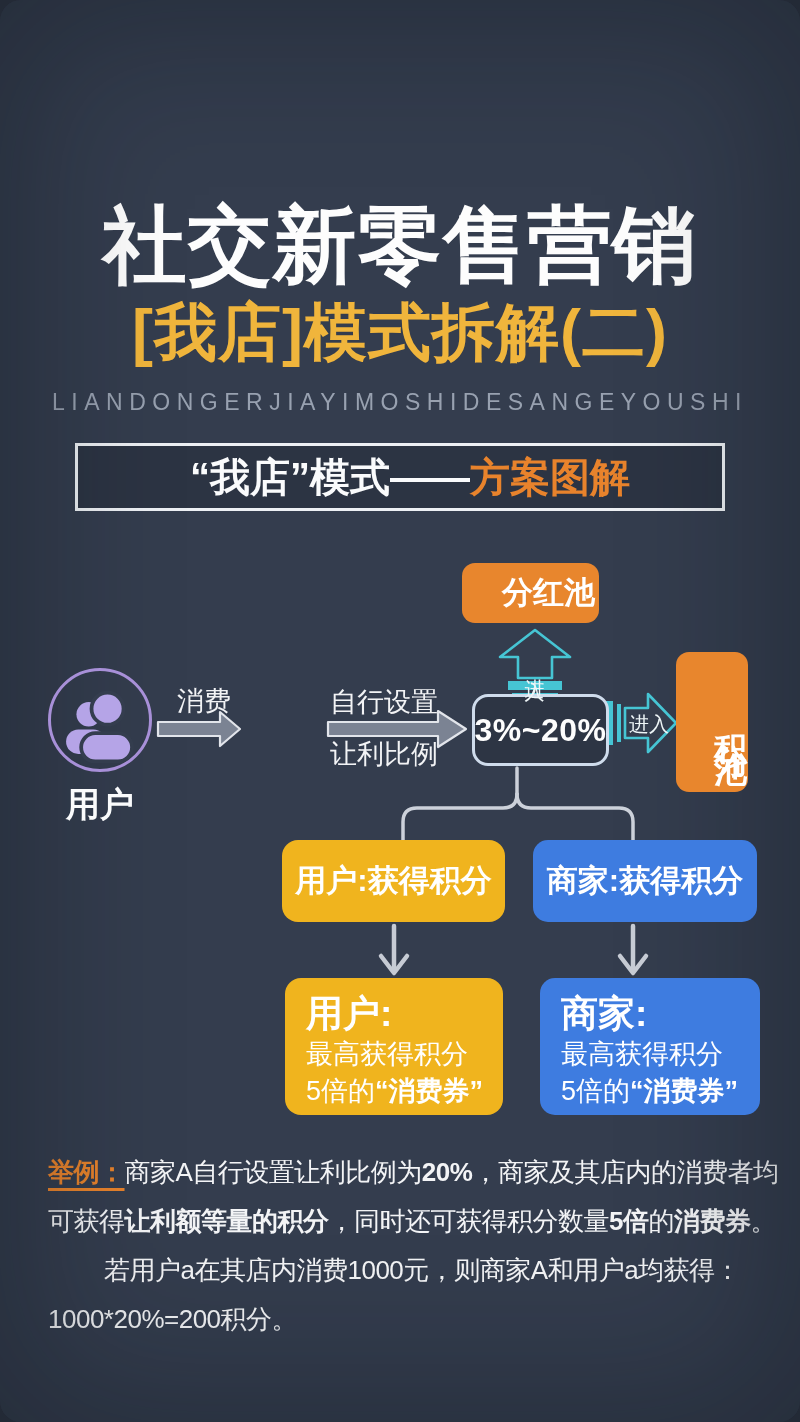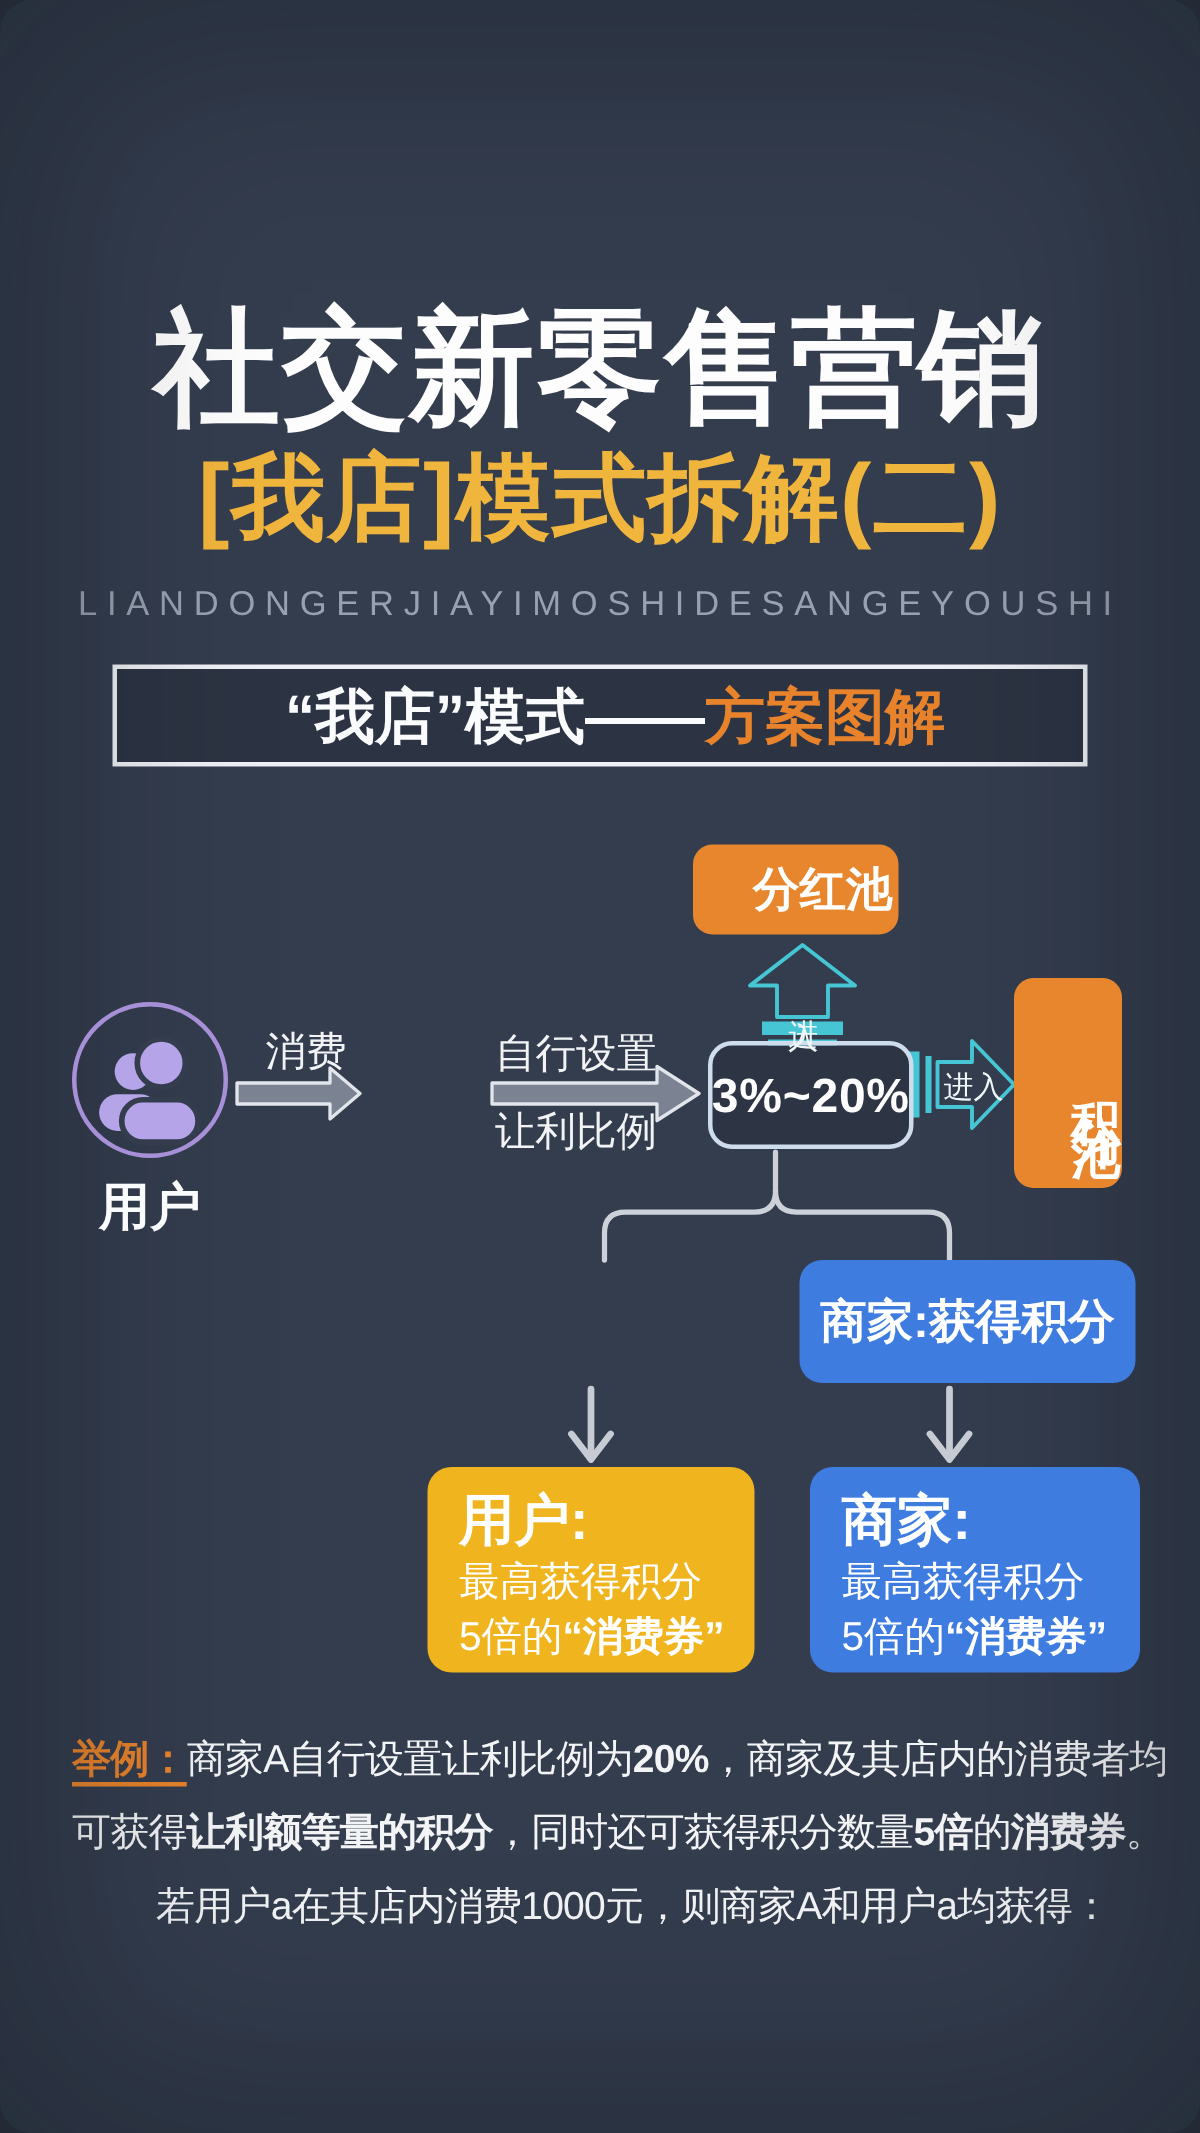--- a/index.html
+++ b/index.html
@@ -148,34 +148,38 @@
 
   <div class="abs node ctr box-pct">
     <span>3%~20%</span>
   </div>
   <div class="abs lbl enter-right">进入</div>
 
   <div class="abs node orange-box ctr box-points-pool">
     <span>积分池</span>
   </div>
 
+  <div class="abs node yellow-box ctr box-user-points">
+    <span>用户:获得积分</span>
+  </div>
   <div class="abs node blue-box ctr box-merchant-points">
     <span>商家:获得积分</span>
   </div>
 
   <div class="abs node yellow-box reward box-user-reward">
     <div class="rt">用户:</div>
     <div class="rl">最高获得积分</div>
     <div class="rl"><span>5倍的</span><b>“消费券”</b></div>
   </div>
   <div class="abs node blue-box reward box-merchant-reward">
     <div class="rt">商家:</div>
     <div class="rl">最高获得积分</div>
     <div class="rl"><span>5倍的</span><b>“消费券”</b></div>
   </div>
 
   <div class="abs example">
     <div class="line"><span class="ex-label">举例：</span><span>商家A自行设置让利比例为</span><b>20%</b><span>，商家及其店内的消费者均</span></div>
     <div class="line"><span>可获得</span><b>让利额等量的积分</b><span>，同时还可获得积分数量</span><b>5倍</b><span>的</span><b>消费券</b><span>。</span></div>
     <div class="line indent">若用户a在其店内消费1000元，则商家A和用户a均获得：</div>
+    <div class="line">1000*20%=200积分。</div>
   </div>
 
 </div>
 
 </body></html>

